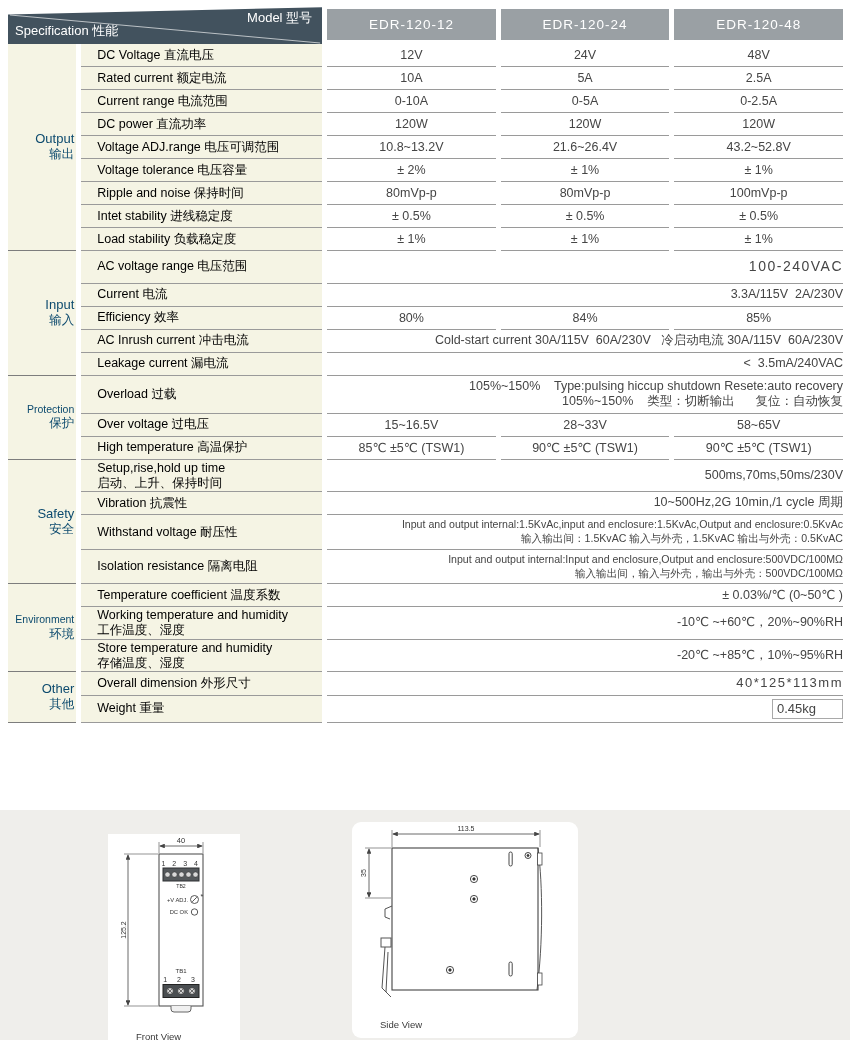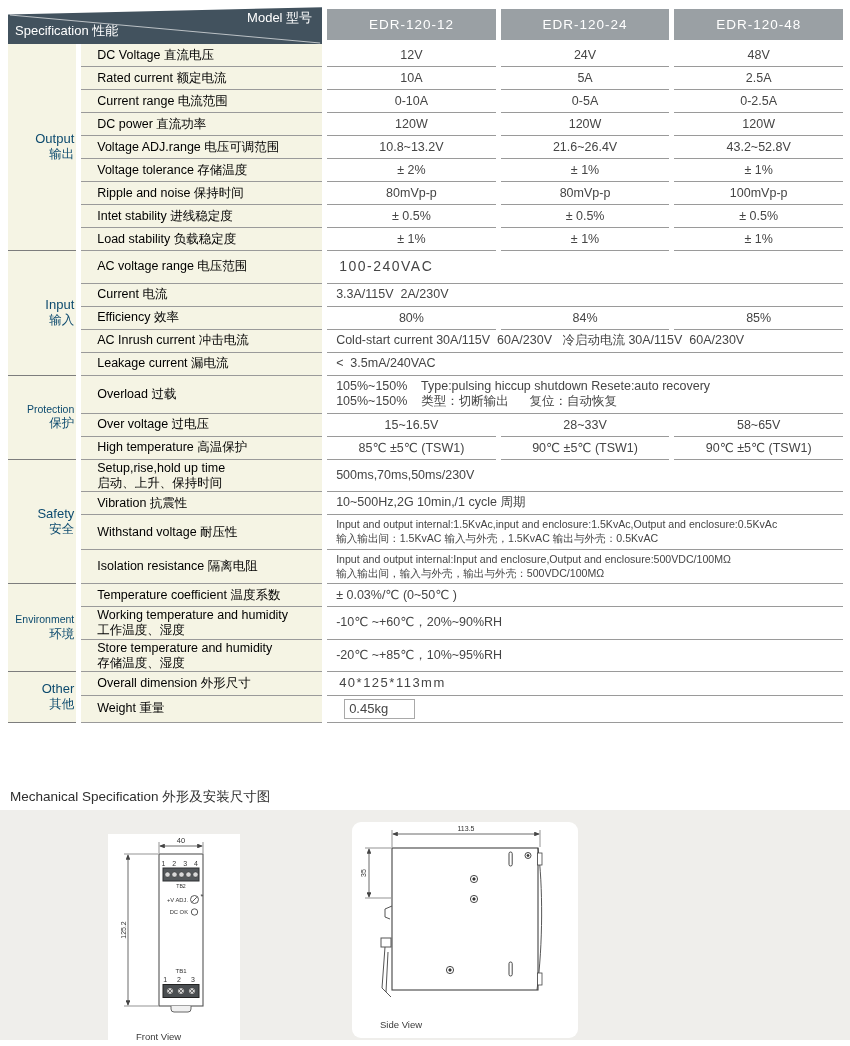--- a/index.html
+++ b/index.html
@@ -54,21 +54,21 @@
   td.cat .cn{font-size:12.5px;}
   td.cat.cat-sm .en{font-size:10.5px;}
 
   td.param{
     background:var(--cream);border-bottom:1px solid var(--line);
     padding:1px 0 1px 16px;line-height:1.18;color:#000000;
   }
   td.val{
     border-bottom:1px solid var(--line);text-align:center;color:#454545;
   }
-  td.val.span{text-align:left;padding:3px 0 3px 9px;white-space:pre-wrap;line-height:1.25;}
+  td.val.span{text-align:right;padding:3px 0 3px 9px;white-space:pre-wrap;line-height:1.25;}
   td.val.span.big{font-size:14px;letter-spacing:1.5px;padding:7px 0 7px 12px;}
   td.val.span.small{font-size:10.6px;line-height:1.3;}
   td.val.span.spaced{font-size:13px;letter-spacing:1.5px;padding-left:12px;}
   .wbox{display:inline-block;background:#fff;border:1px solid #a9a9a9;
         padding:1px 26px 1px 4px;font-size:13px;margin-left:8px;}
 
   
   .mech-heading{position:absolute;left:10px;top:788px;font-size:13.5px;color:#2e2e2e;}
   .mech-panel{position:absolute;left:0;top:810px;width:850px;height:230px;background:var(--panel);}
   .draw-box{position:absolute;top:12px;height:216px;background:#fff;}
@@ -140,21 +140,21 @@
           <td class="val">120W</td>
           <td class="val">120W</td>
         </tr>
         <tr>
           <td class="param">Voltage ADJ.range 电压可调范围</td>
           <td class="val">10.8~13.2V</td>
           <td class="val">21.6~26.4V</td>
           <td class="val">43.2~52.8V</td>
         </tr>
         <tr>
-          <td class="param">Voltage tolerance 存储温度</td>
+          <td class="param">Voltage tolerance 电压容量</td>
           <td class="val">± 2%</td>
           <td class="val">± 1%</td>
           <td class="val">± 1%</td>
         </tr>
         <tr>
           <td class="param">Ripple and noise 保持时间</td>
           <td class="val">80mVp-p</td>
           <td class="val">80mVp-p</td>
           <td class="val">100mVp-p</td>
         </tr>
@@ -260,21 +260,20 @@
           <td class="param">Overall dimension 外形尺寸</td>
           <td colspan="3" class="val span spaced">40*125*113mm</td>
         </tr>
         <tr>
           <td class="param">Weight 重量</td>
           <td colspan="3" class="val span"><span class="wbox">0.45kg</span></td>
         </tr>
       </tbody>
   </table>
 
-  <div class="mech-heading">Mechanical Specification 外形及安装尺寸图</div>
 
   <div class="mech-panel">
 
     <div class="draw-box front">
       <svg class="mech-svg" width="130" height="188" viewBox="0 0 130 188">
         <defs>
           <marker id="fv-a" markerWidth="7" markerHeight="6" refX="6" refY="3" orient="auto">
             <path d="M0,0 L7,3 L0,6 Z" fill="#444"></path>
           </marker>
           <marker id="fv-b" markerWidth="7" markerHeight="6" refX="1" refY="3" orient="auto">

